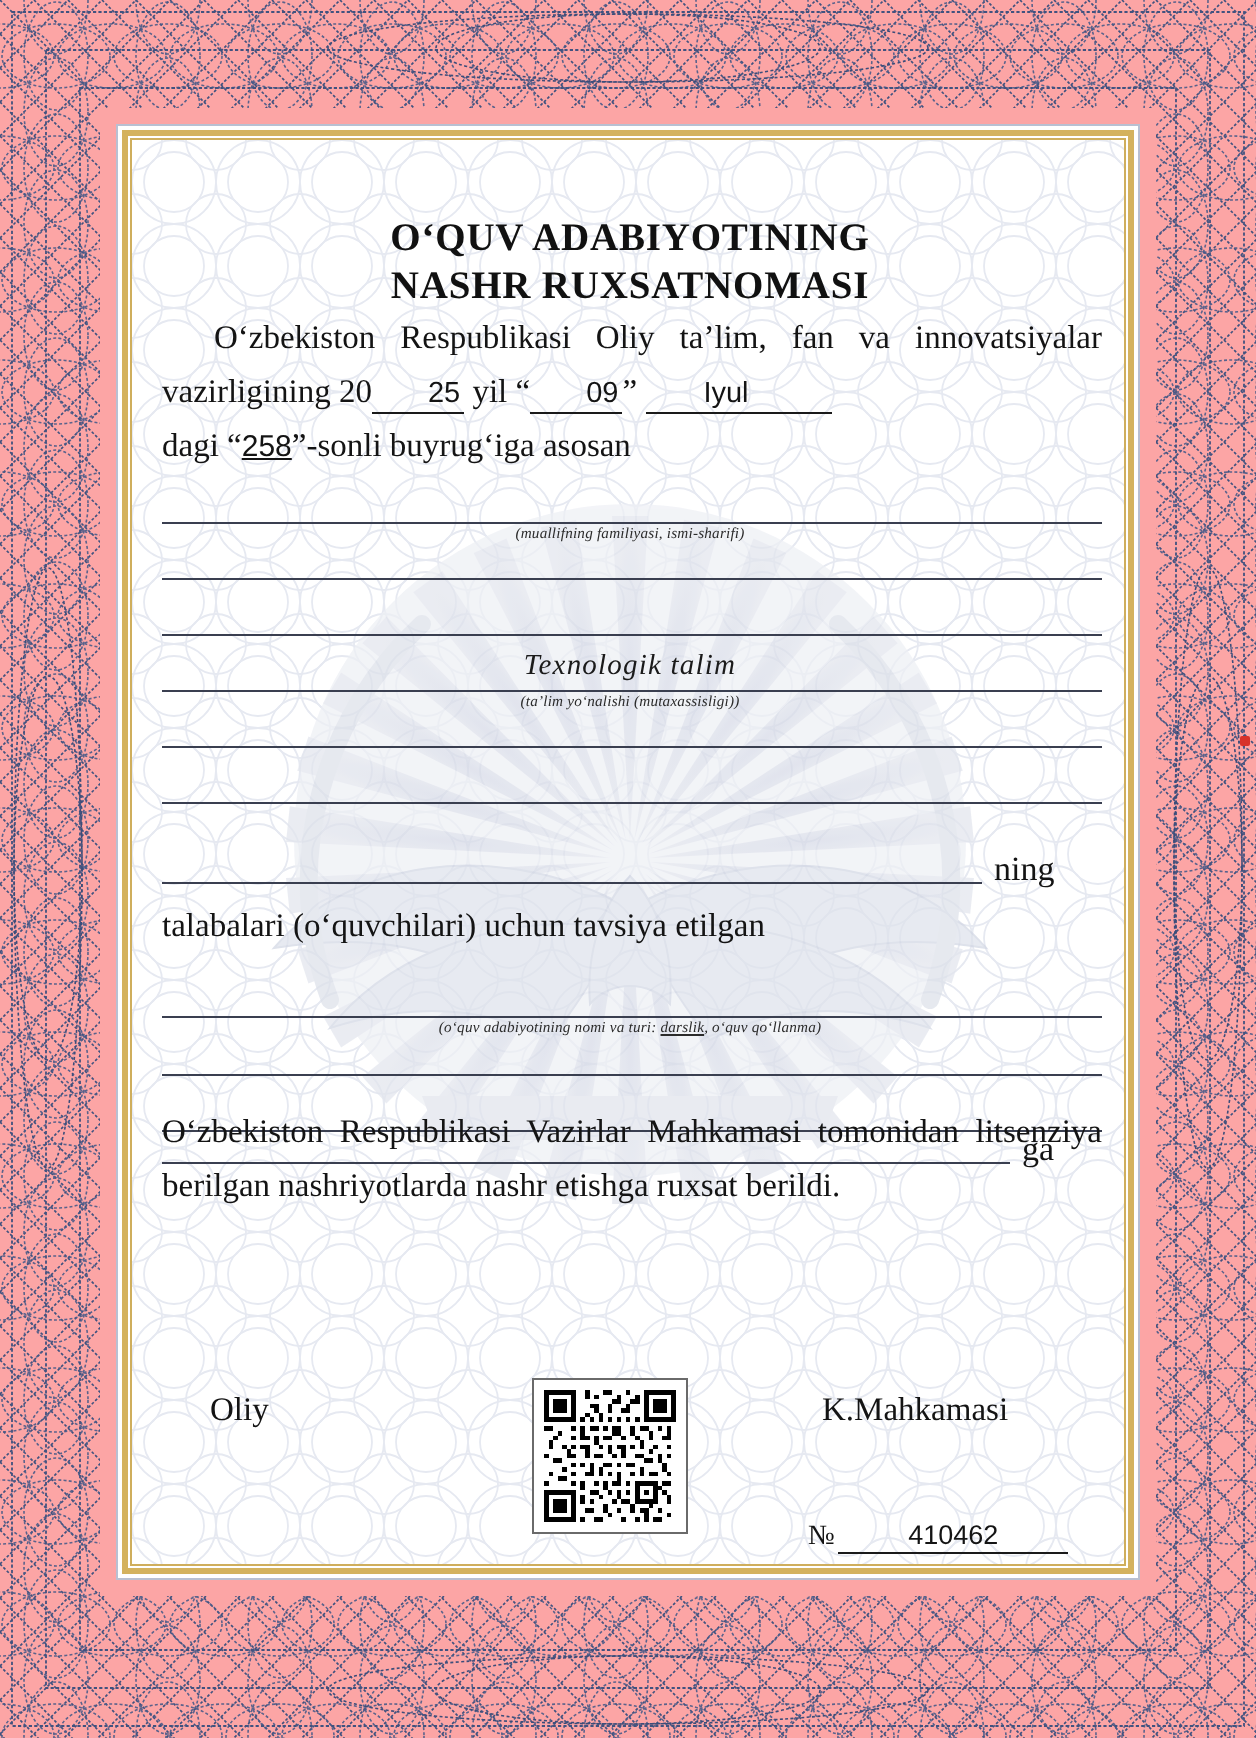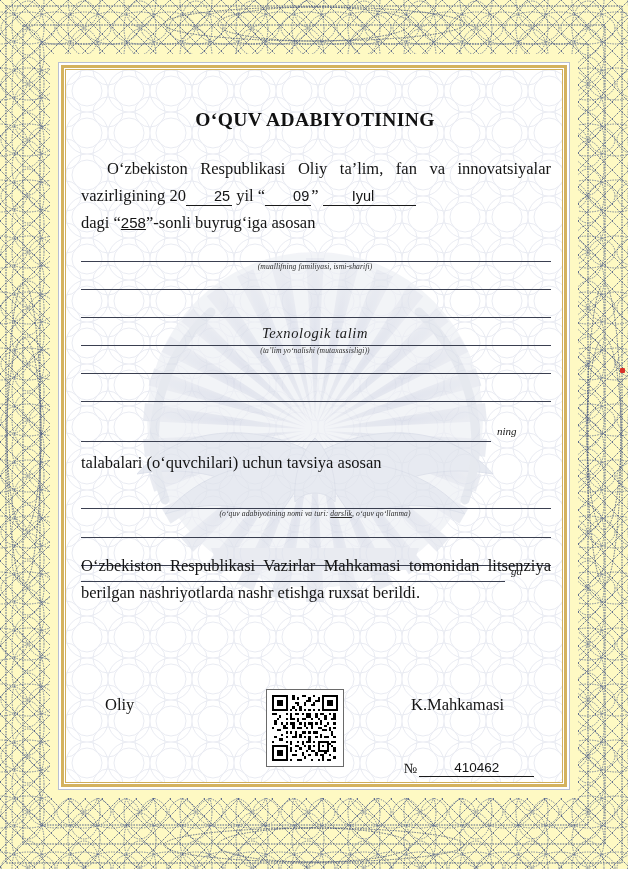--- a/index.html
+++ b/index.html
@@ -5,21 +5,21 @@
   html, body {
     margin: 0;
     padding: 0;
     background: #ffffff;
   }
   #page {
     position: relative;
     width: 628px;
     height: 869px;
     overflow: hidden;
-    background: #fef9c3;
+    background: #fca5a5;
     font-family: "Liberation Serif", serif;
   }
 
   
   #guilloche {
     position: absolute;
     left: 0; top: 0;
     width: 628px; height: 869px;
     pointer-events: none;
   }
@@ -138,23 +138,22 @@
     font-size: 7.6px;
     letter-spacing: 0.1px;
     color: #2b2b2b;
   }
   .caption u { text-decoration: underline; }
 
   
   .sideword {
     position: absolute;
     font-family: "Liberation Serif", serif;
-    font-size: 11px;
+    font-size: 17px;
     color: #141414;
-    font-style: italic;
   }
   .midline {
     position: absolute;
     font-family: "Liberation Serif", serif;
     font-size: 16.5px;
     color: #141414;
     left: 22px;
   }
 
   
@@ -341,20 +340,21 @@
           </g>
 
           <path d="M-104,118 L104,118 L96,140 L-96,140 Z" fill="#e1e4ed"></path>
         </g>
       </svg>
     </div>
 
     <div id="content">
 
       <h1 class="title" id="title-line1">O‘QUV ADABIYOTINING</h1>
+      <h1 class="title" id="title-line2">NASHR RUXSATNOMASI</h1>
 
       <div class="para" id="intro">
         <span>O‘zbekiston Respublikasi Oliy ta’lim, fan va innovatsiyalar vazirligining 20</span><span class="fill w-year">25</span>
         <span>yil</span>
         <span>“</span><span class="fill w-day">09</span><span>”</span>
         <span class="fill w-month">Iyul</span><br>
         <span>dagi “</span><span class="u-num">258</span><span>”-sonli buyrug‘iga asosan</span>
       </div>
 
       <div class="rule" style="left:22px; top:198px; width:470px;"></div>
@@ -366,21 +366,21 @@
       <div class="entry" style="top:262px;">Texnologik talim</div>
       <div class="rule" style="left:22px; top:282px; width:470px;"></div>
       <div class="caption" style="top:283px;">(ta’lim yo‘nalishi (mutaxassisligi))</div>
 
       <div class="rule" style="left:22px; top:310px; width:470px;"></div>
       <div class="rule" style="left:22px; top:338px; width:470px;"></div>
 
       <div class="rule" style="left:22px; top:378px; width:410px;"></div>
       <div class="sideword" style="left:438px; top:362px;">ning</div>
 
-      <div class="midline" style="top:390px;">talabalari (o‘quvchilari) uchun tavsiya asosan</div>
+      <div class="midline" style="top:390px;">talabalari (o‘quvchilari) uchun tavsiya etilgan</div>
 
       <div class="rule" style="left:22px; top:445px; width:470px;"></div>
       <div class="caption" style="top:446px;"><span>(o‘quv adabiyotining nomi va turi: </span><u>darslik</u><span>, o‘quv qo‘llanma)</span></div>
 
       <div class="rule" style="left:22px; top:474px; width:470px;"></div>
       <div class="rule" style="left:22px; top:502px; width:470px;"></div>
 
       <div class="rule" style="left:22px; top:518px; width:424px;"></div>
       <div class="sideword" style="left:452px; top:502px;">ga</div>
 

